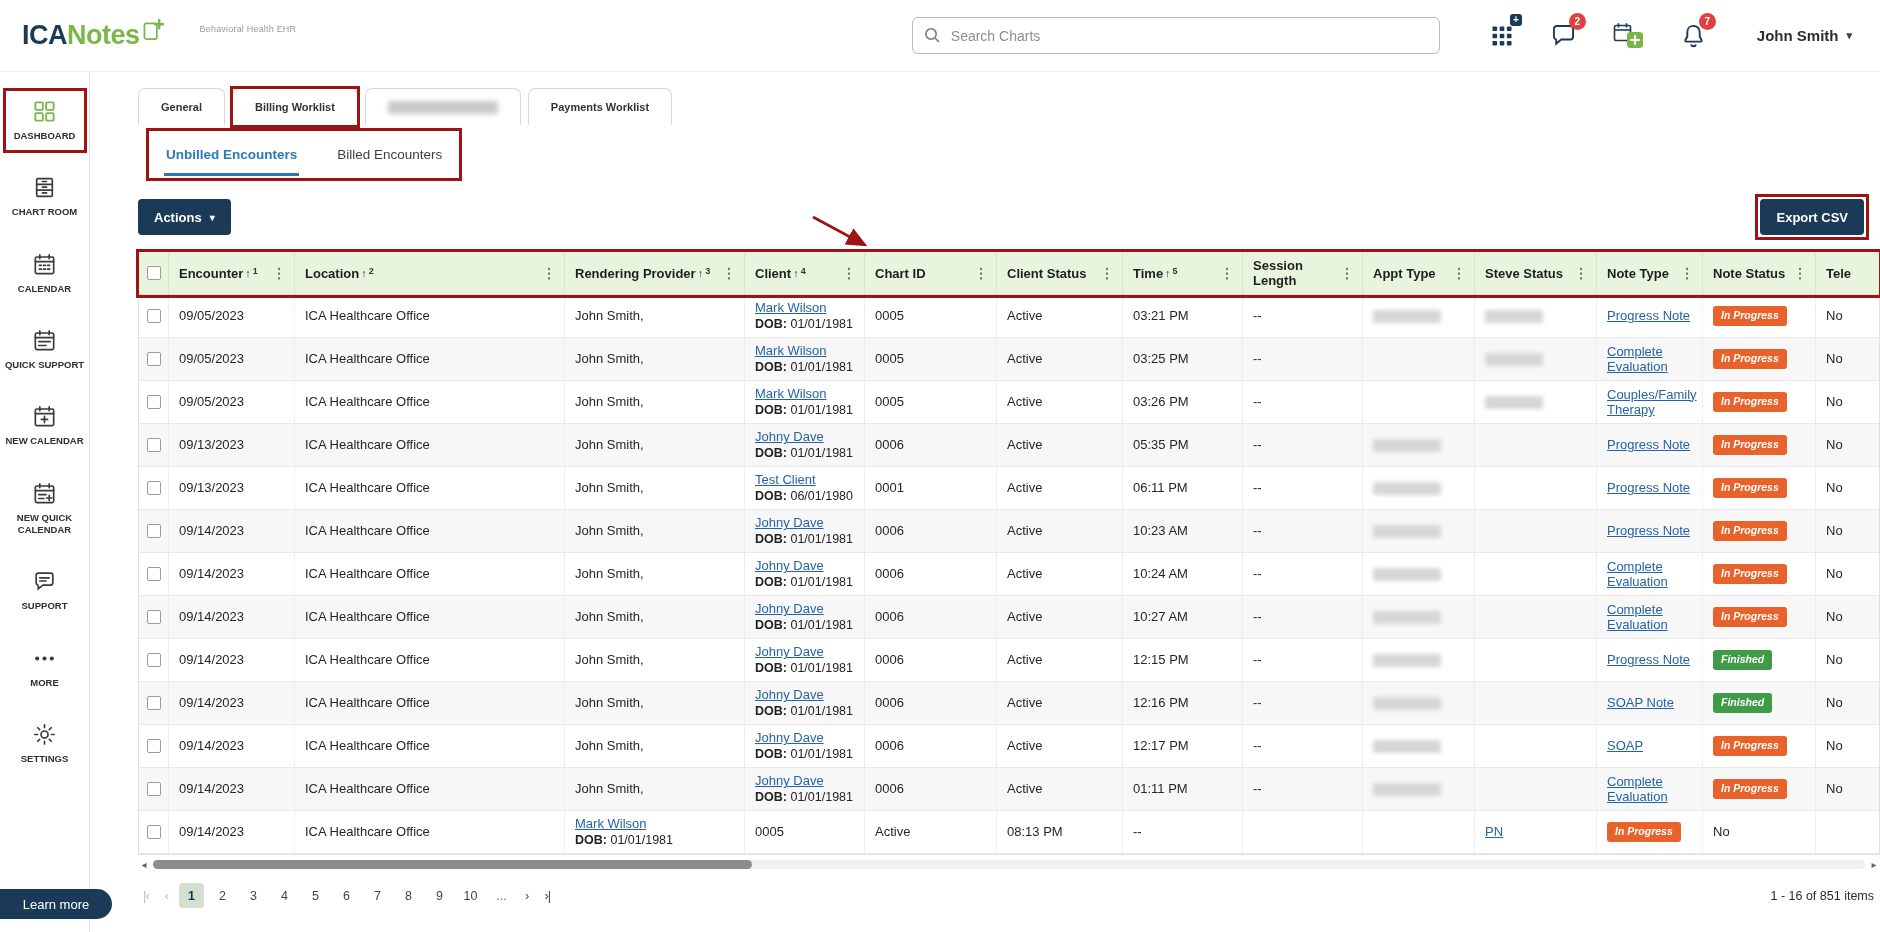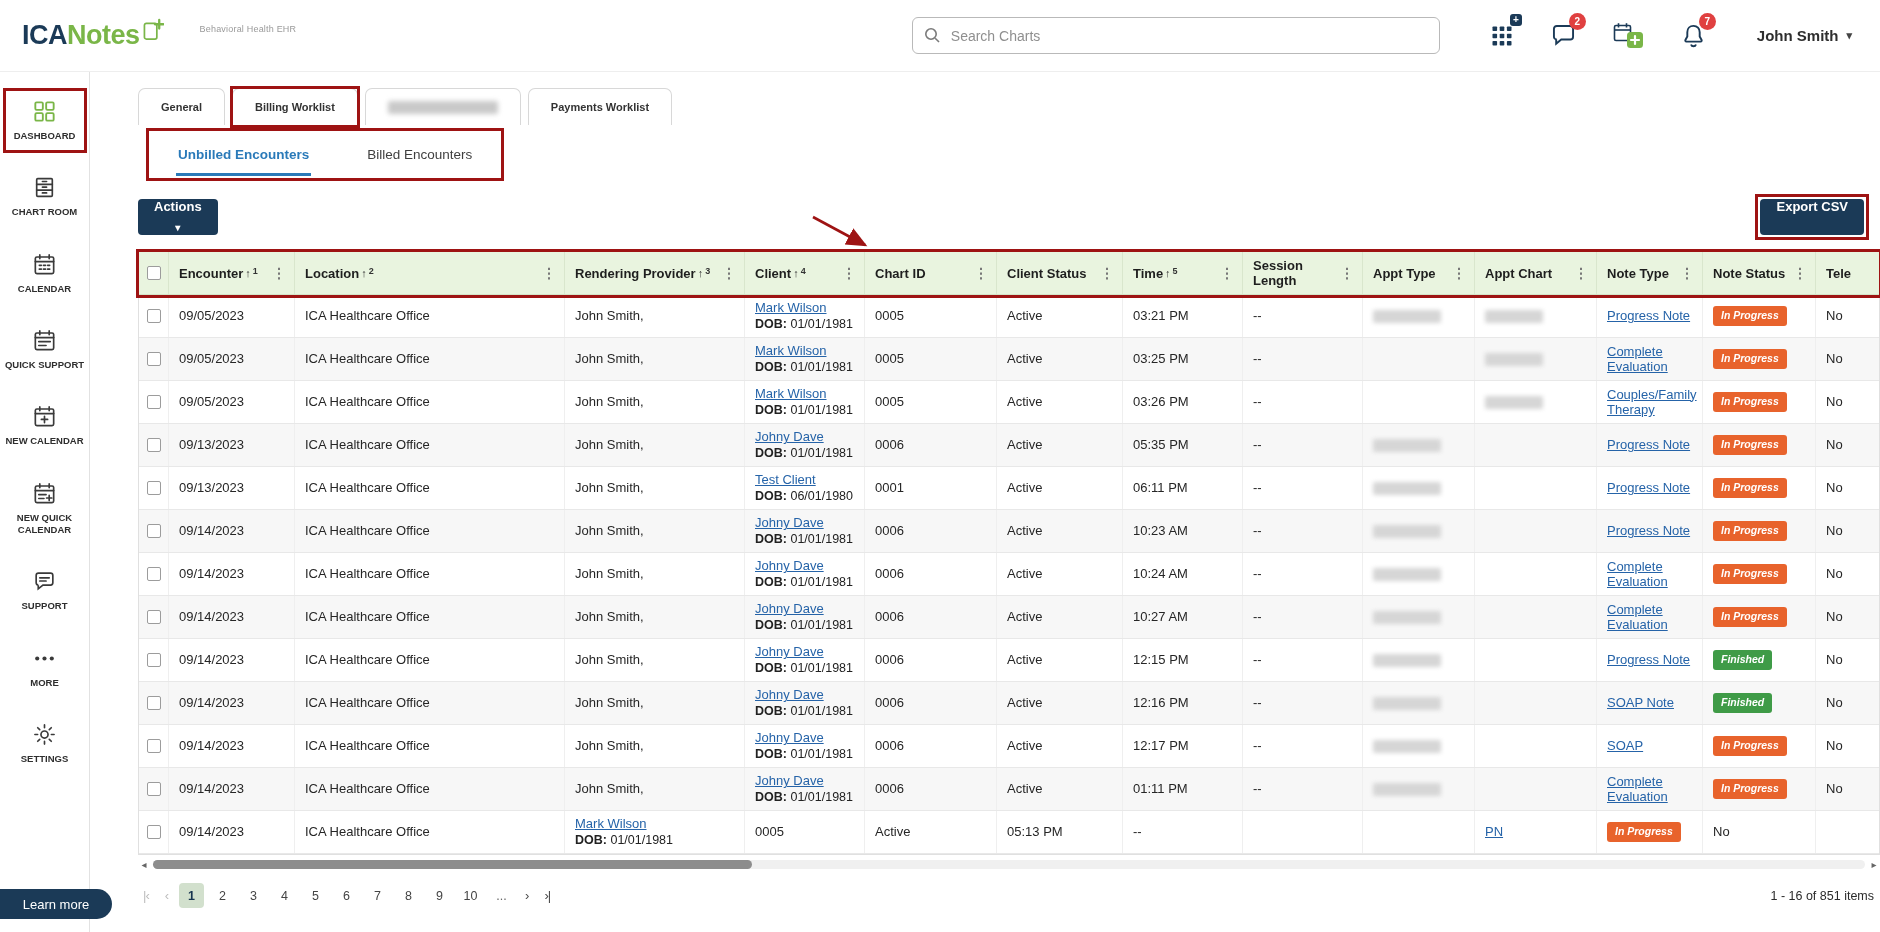--- a/index.html
+++ b/index.html
@@ -39,25 +39,25 @@
 
   
   .tabs { display:flex; gap:7px; height:37px; align-items:stretch; }
   .tab { display:flex; align-items:center; justify-content:center; padding:0 22px; background:#fff; border:1px solid #d8d8d8; border-bottom:none; border-radius:7px 7px 0 0; font-size:11px; font-weight:bold; color:#333; cursor:pointer; }
   .tab.redacted { min-width:152px; }
   .redact-bar { width:110px; height:13px; background:#c9c9c9; filter:blur(2.5px); border-radius:2px; display:inline-block; }
 
   .subtabs { display:flex; align-items:center; gap:38px; height:56px; padding-left:12px; }
   .subtab { font-size:13.5px; color:#3f3f3f; padding:17px 2px 14px; cursor:pointer; white-space:nowrap; }
   .subtab.active { color:#2a7ab9; font-weight:bold; border-bottom:3px solid #2a7ab9; padding-bottom:11px; }
-  .subtab-group { display:flex; align-items:center; gap:54px; align-self:stretch; padding:0 26px; position:relative; }
+  .subtab-group { display:flex; align-items:center; gap:36px; align-self:stretch; padding:0 14px; position:relative; }
 
   
   .toolbar { display:flex; align-items:center; justify-content:space-between; margin-top:18px; width:1742px; padding-right:16px; }
-  .btn { background:var(--navy,#1b3a57); color:#fff; border:none; font-family:inherit; font-size:13px; font-weight:bold; padding:0 16px; height:36px; border-radius:4px; display:flex; align-items:center; gap:8px; cursor:pointer;flex-direction:column; }
+  .btn { background:var(--navy,#1b3a57); color:#fff; border:none; font-family:inherit; font-size:13px; font-weight:bold; padding:0 16px; height:36px; border-radius:4px; display:flex; align-items:center; gap:8px; cursor:pointer; }
   .btn .chev { font-size:10px; }
 
   
   .tablewrap { position:relative; width:1742px; margin-top:16px; border:1px solid #e0e0e0; background:#fff; }
   .scrollview { overflow:hidden; width:100%; }
   .hdr-ann { position:absolute; left:-3px; right:-3px; top:-3px; height:49px; border:3px solid var(--annot,#9e1313); pointer-events:none; z-index:6; }
   .grid { display:grid; grid-template-columns:30px 126px 270px 180px 120px 132px 126px 120px 120px 112px 122px 106px 113px 113px; width:1790px; }
   .thead { background:var(--thead,#e9f4df); height:43px; border-bottom:1px solid #d4e4c8; }
   .th { display:flex; align-items:center; padding:0 6px 0 10px; border-right:1px solid #d9e6cd; font-size:13px; font-weight:bold; color:#1e1e1e; gap:2px; overflow:hidden; }
   .th-check { justify-content:center; padding:0; }
@@ -360,21 +360,21 @@
               <span class="th-label">Session Length</span>
               <span class="th-sp"></span>
               <span class="col-menu">⋮</span>
             </div>
             <div class="th">
               <span class="th-label">Appt Type</span>
               <span class="th-sp"></span>
               <span class="col-menu">⋮</span>
             </div>
             <div class="th">
-              <span class="th-label">Appt Chart</span>
+              <span class="th-label">Steve Status</span>
               <span class="th-sp"></span>
               <span class="col-menu">⋮</span>
             </div>
             <div class="th">
               <span class="th-label">Note Type</span>
               <span class="th-sp"></span>
               <span class="col-menu">⋮</span>
             </div>
             <div class="th">
               <span class="th-label">Note Status</span>
@@ -718,21 +718,21 @@
                 <input type="checkbox" style="">
               </div>
               <div class="td">09/14/2023</div>
               <div class="td">ICA Healthcare Office</div>
               <div class="td">
                 <a class="lnk">Mark Wilson</a>
                 <span class="dob"><b>DOB:</b> 01/01/1981</span>
               </div>
               <div class="td">0005</div>
               <div class="td">Active</div>
-              <div class="td">05:13 PM</div>
+              <div class="td">08:13 PM</div>
               <div class="td">--</div>
               <div class="td"></div>
               <div class="td"></div>
               <div class="td">
                 <a class="lnk">PN</a>
               </div>
               <div class="td">
                 <span class="badge-pill" style="background:#e8632c">In Progress</span>
               </div>
               <div class="td">No</div>

